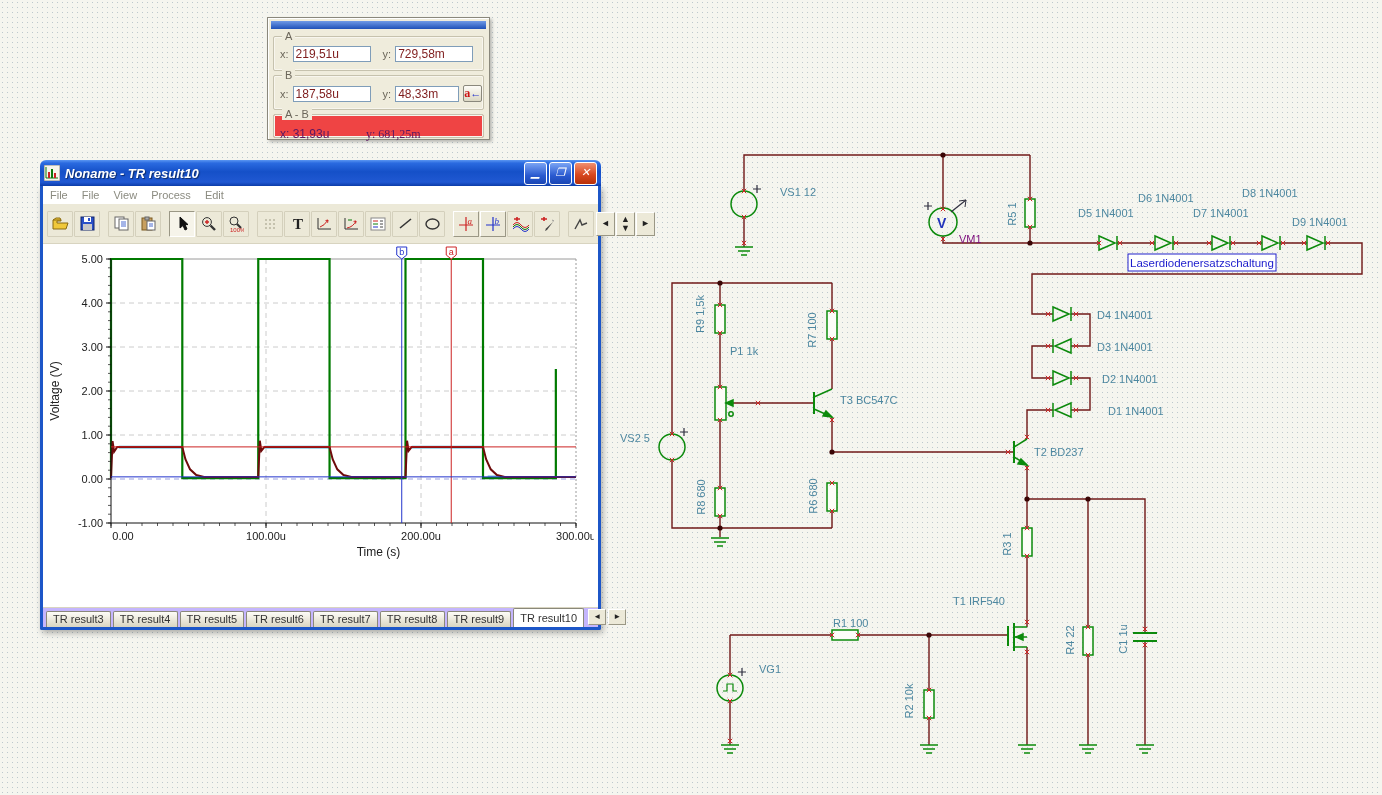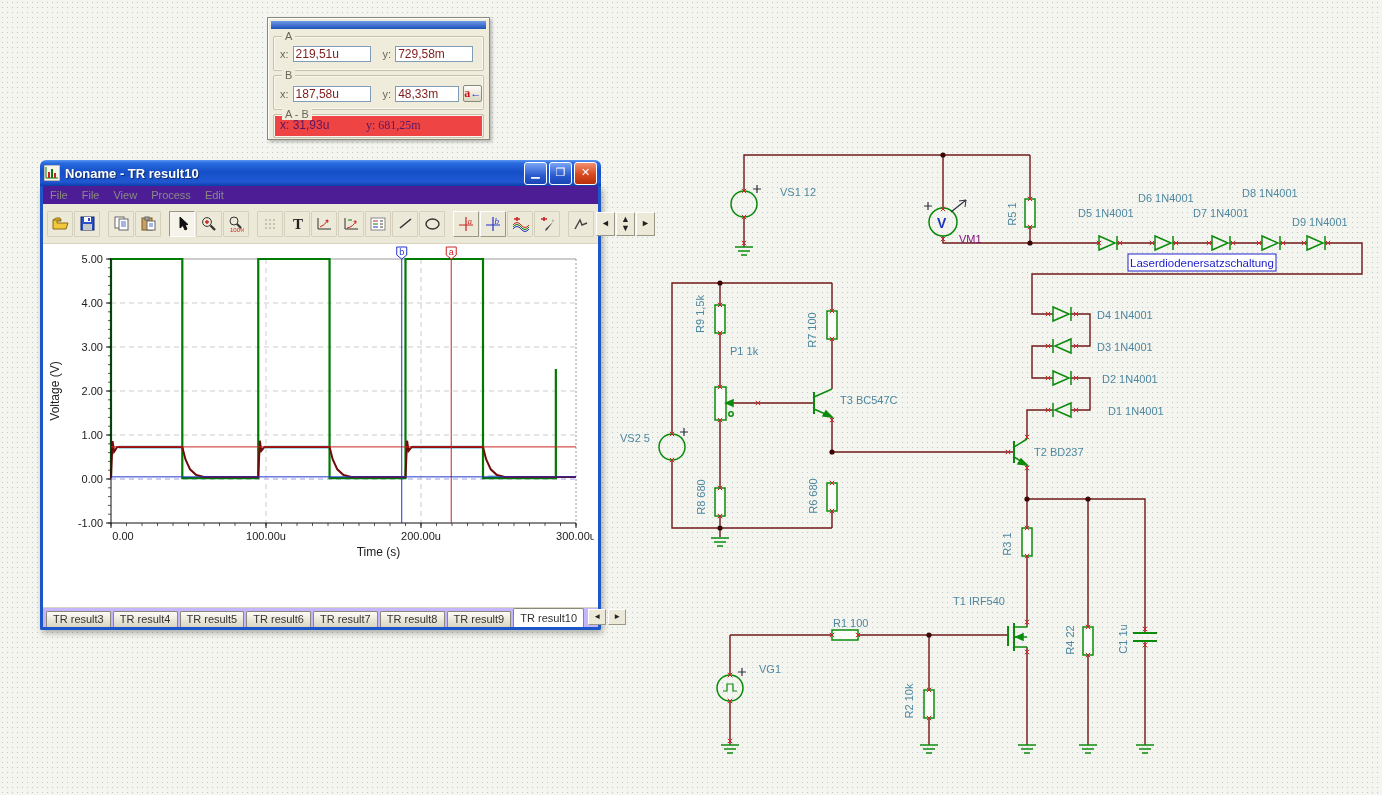--- a/index.html
+++ b/index.html
@@ -25,39 +25,39 @@
     font-size:11px;color:#6b665a;}
   .meas-row{position:absolute;top:9px;left:6px;right:4px;display:flex;align-items:center;gap:4px;}
   .meas-label{color:#6b665a;font-size:11px;}
   .meas-input{width:72px;height:14px;border:1px solid #7f9db9;background:#fff;
     font-family:"Liberation Sans",sans-serif;font-size:12px;color:#7f1d1d;padding:0 2px;}
   .swap-btn{width:19px;height:17px;border:1px solid #8a887c;border-radius:2px;
     background:linear-gradient(180deg,#fdfcf7,#dcd8c4);font-size:12px;line-height:15px;
     text-align:center;cursor:default;padding:0;}
   .swap-a{color:#cc1111;font-family:"Liberation Serif",serif;font-weight:bold;}
   .swap-arrow{color:#2233cc;font-size:11px;}
-  .meas-static{position:absolute;top:3px;font-size:12px;color:#5c1760;}
+  .meas-static{position:absolute;top:12px;font-size:12px;color:#5c1760;}
   
   .win{
     position:absolute;left:40px;top:160px;width:555px;height:441px;
     border:3px solid #1c56c8;border-top:none;border-radius:0 0 2px 2px;
     background:#ece9d8;z-index:20;box-shadow:2px 3px 6px rgba(0,0,0,.3);
   }
   .titlebar{
     position:absolute;left:-3px;right:-3px;top:-26px;height:26px;
     background:linear-gradient(180deg,#5a96f2 0%,#2a6ae0 12%,#1550c8 45%,#2058d2 85%,#0c3ca8 100%);
-    border-radius:6px 6px 0 0;display:flex;align-items:center;padding:0 4px;color:#fff;
+    border-radius:6px 6px 0 0;display:flex;align-items:center;padding:0 4px;color:#fff;font-style:italic;
   }
   .title-text{font-size:13px;font-weight:bold;margin-left:5px;flex:1;
     text-shadow:1px 1px 1px rgba(0,0,0,.5);white-space:nowrap;overflow:hidden;}
   .winbtn{width:21px;height:21px;border:1px solid #fff;border-radius:3px;margin-left:2px;
     font-size:11px;line-height:19px;text-align:center;color:#fff;
     background:linear-gradient(180deg,#7aa4f4,#2a5ad0 60%,#1a46b4);}
   .winbtn.close{background:linear-gradient(180deg,#f09070,#d84820 55%,#b83008);}
-  .menubar{position:absolute;left:0;top:0;width:100%;height:18px;background:#4c1d95;
+  .menubar{position:absolute;left:0;top:0;width:100%;height:18px;background:#ffffff;
     display:flex;align-items:center;border-bottom:5px solid #14b8a6;}
   .menu-item{font-size:11px;color:#8b8b80;padding:2px 7px;}
   .toolbar{position:absolute;left:0;top:18px;width:100%;height:40px;background:#ece9d8;
     display:flex;align-items:center;padding-left:4px;box-sizing:border-box;
     border-bottom:1px solid #d8d4c0;}
   .tbtn{width:24px;height:24px;border:1px solid #d4d0bc;border-radius:1px;margin-right:1px;
     display:flex;align-items:center;justify-content:center;background:#ece9d8;flex:none;}
   .tbtn.raised{border:1px solid;border-color:#fff #9a9785 #9a9785 #fff;}
   .tbtn.pressed{border:1px solid;border-color:#9a9785 #fff #fff #9a9785;background:#f6f4ea;}
   .tbtn.gap{margin-left:7px;}

